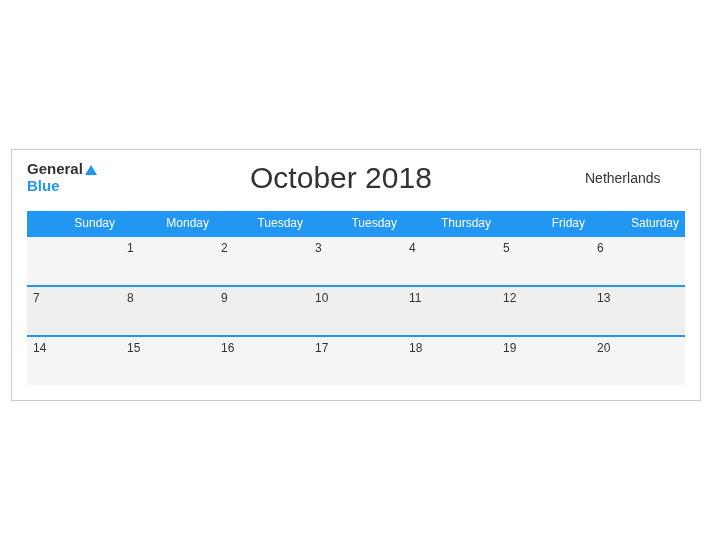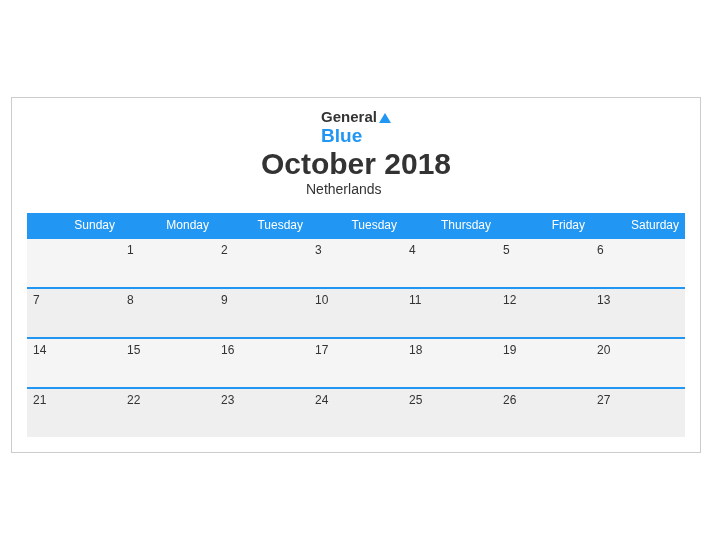--- a/index.html
+++ b/index.html
@@ -16,50 +16,49 @@
       width: 690px;
       background: #fff;
       border: 1px solid #ccc;
       padding: 10px 15px 15px 15px;
     }
     .calendar-header {
       display: flex;
       align-items: center;
       justify-content: space-between;
       margin-bottom: 16px;
-      flex-direction: column;
     }
     .logo {
       display: flex;
       flex-direction: column;
       line-height: 1.1;
     }
     .logo-general {
       font-size: 15px;
       font-weight: bold;
       color: #333;
     }
     .logo-blue {
-      font-size: 19px;
+      font-size: 15px;
       font-weight: bold;
       color: #2196F3;
     }
     .logo-triangle {
       display: inline-block;
       width: 0;
       height: 0;
       border-left: 6px solid transparent;
       border-right: 6px solid transparent;
       border-bottom: 10px solid #2196F3;
       margin-left: 2px;
       vertical-align: middle;
     }
     .calendar-title {
       font-size: 30px;
-      font-weight: bold;
+      font-weight: normal;
       color: #333;
       text-align: center;
       flex: 1;
     }
     .calendar-country {
       font-size: 14px;
       color: #333;
       text-align: left;
       min-width: 100px;
     }
@@ -141,24 +140,15 @@
         </tr>
         <tr>
           <td>14</td>
           <td>15</td>
           <td>16</td>
           <td>17</td>
           <td>18</td>
           <td>19</td>
           <td>20</td>
         </tr>
-        <tr>
-          <td>21</td>
-          <td>22</td>
-          <td>23</td>
-          <td>24</td>
-          <td>25</td>
-          <td>26</td>
-          <td>27</td>
-        </tr>
       </tbody>
   </table>
 </div>
 
 </body></html>

